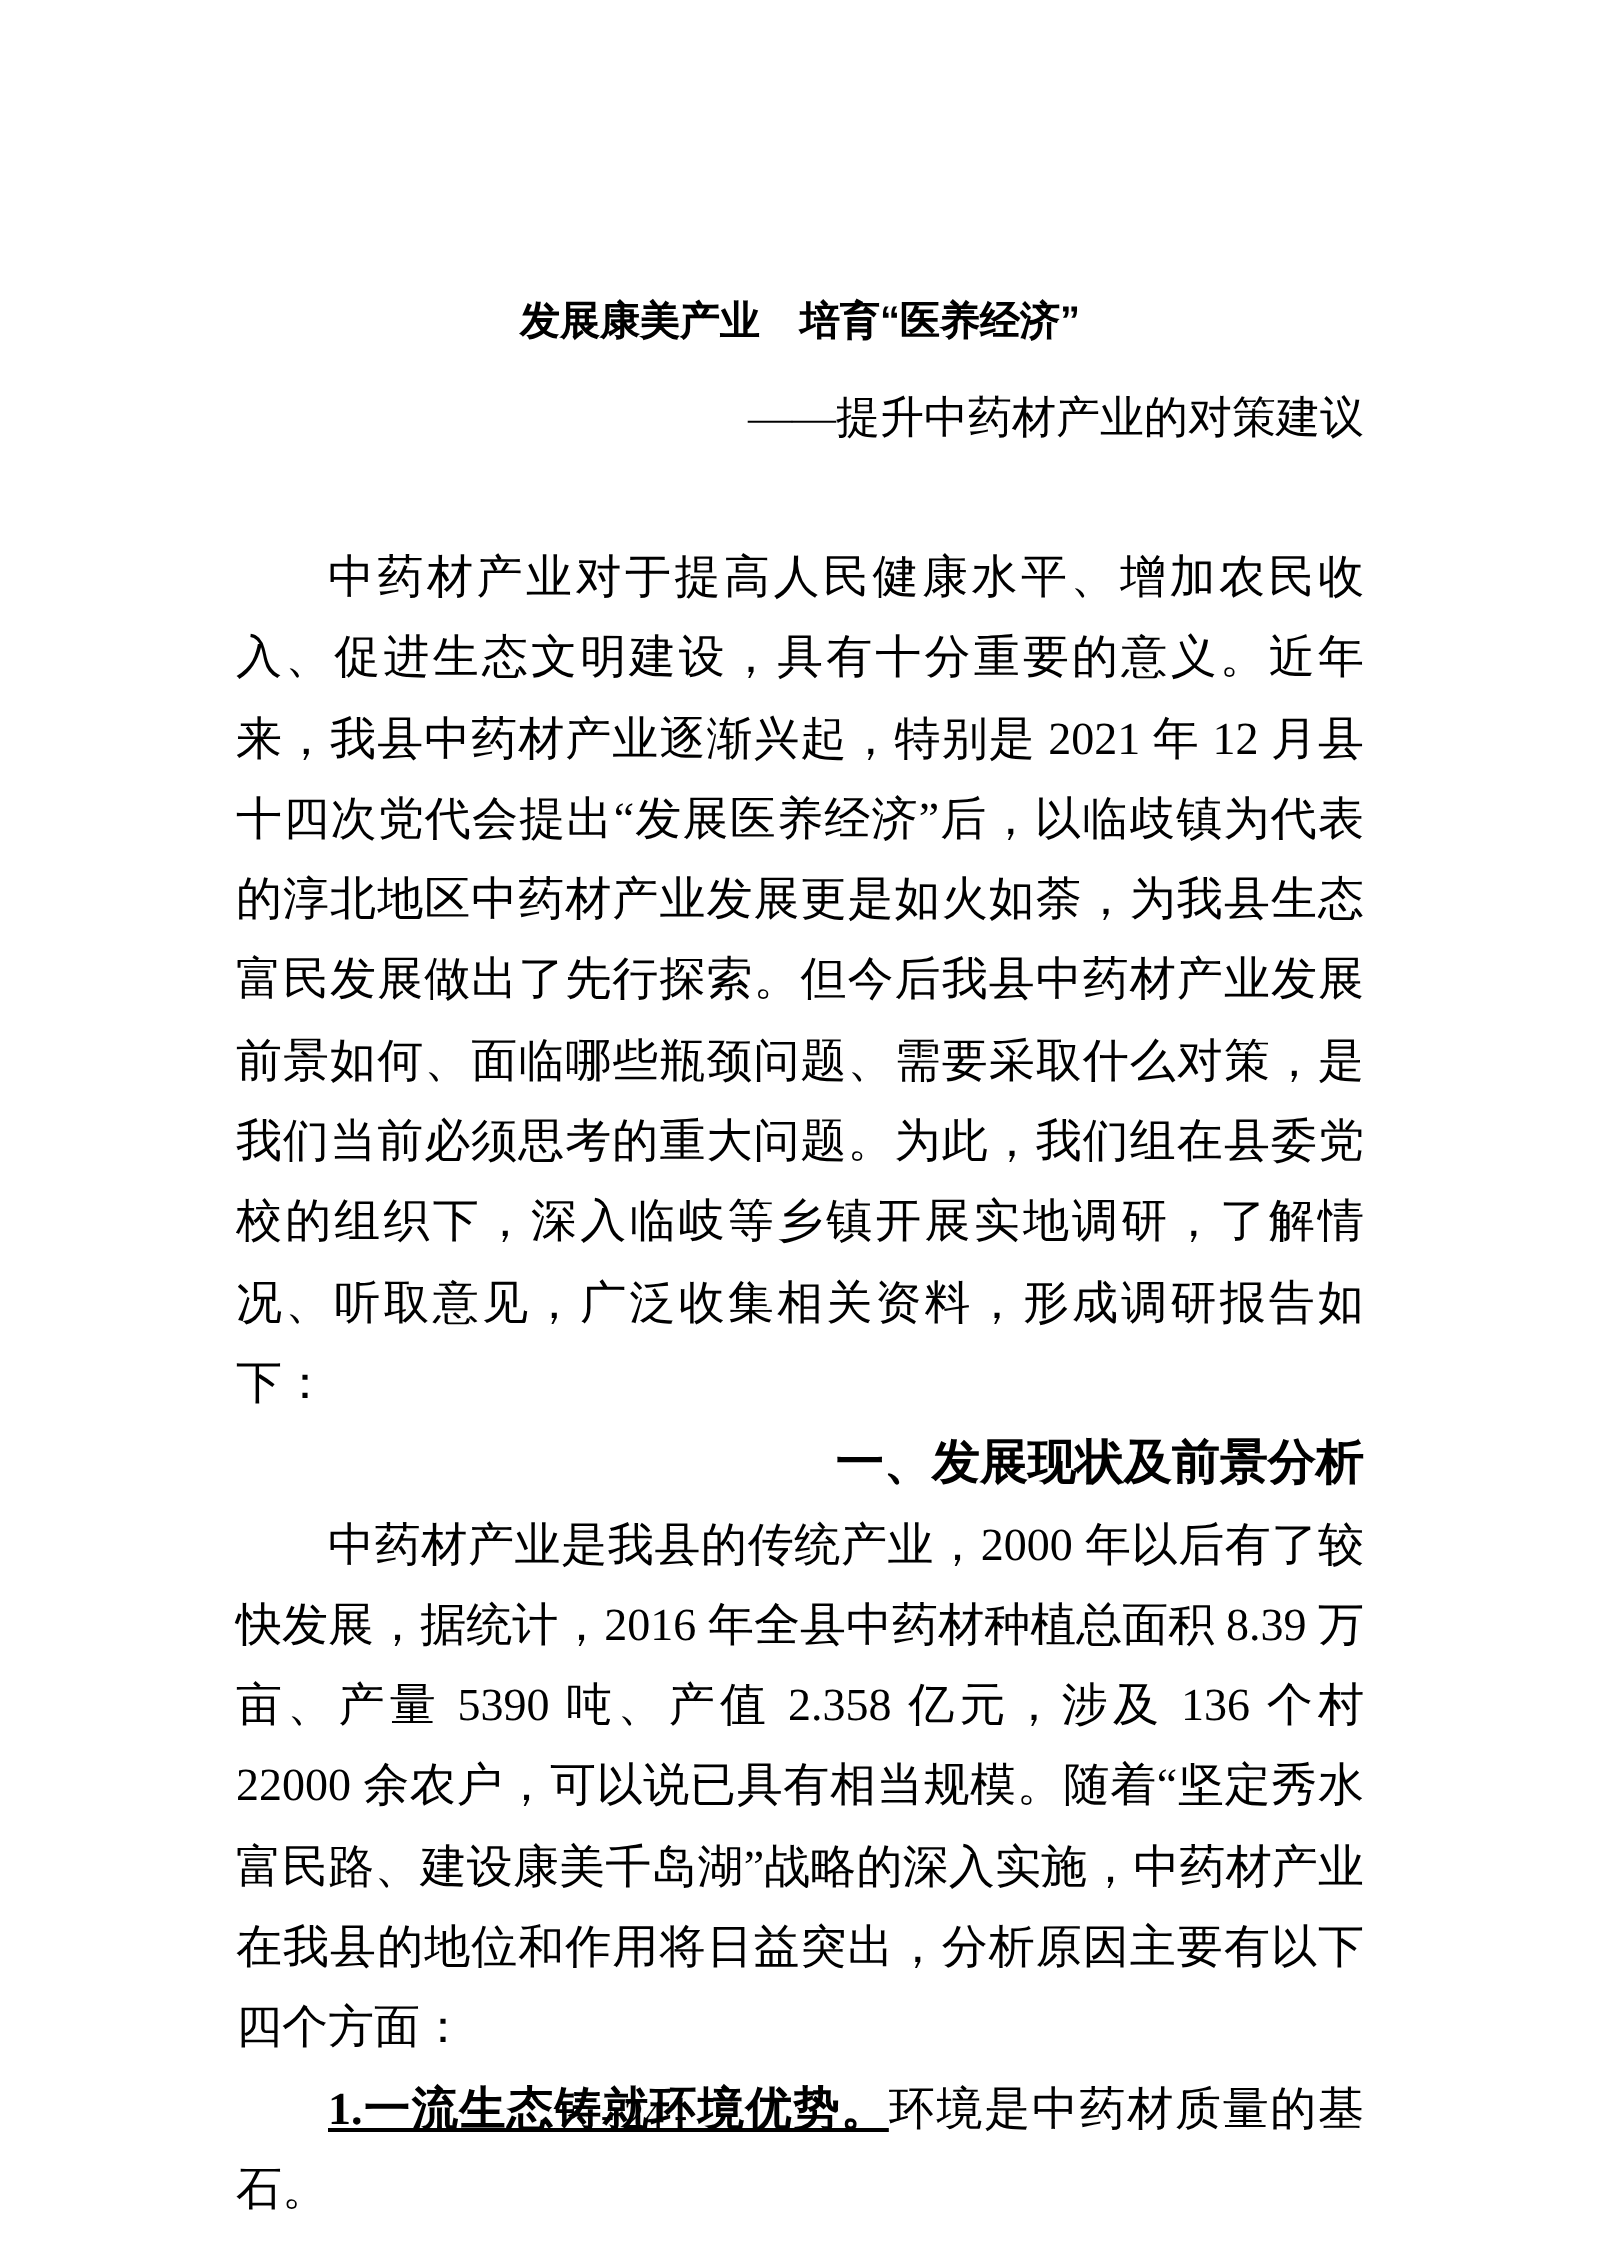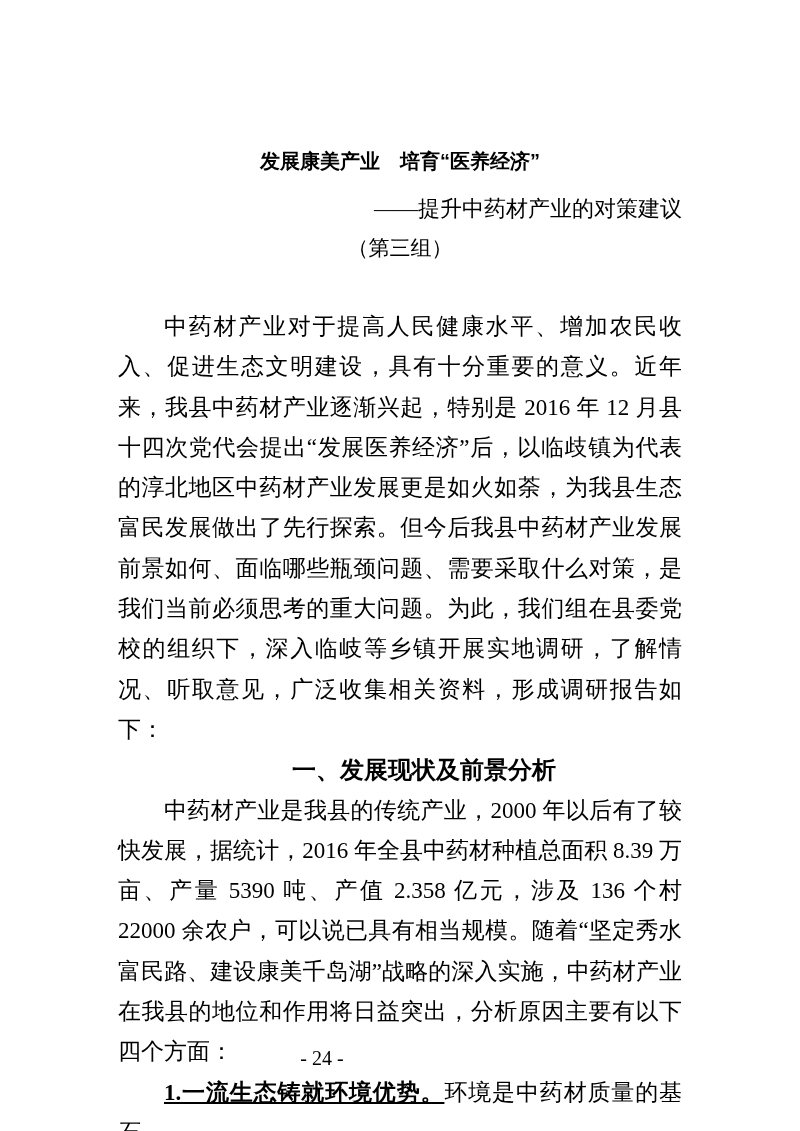--- a/index.html
+++ b/index.html
@@ -58,21 +58,21 @@
     text-indent: 2em;
     color: #000000;
   }
   h2.heading {
     margin: 0;
     font-family: "Liberation Sans", sans-serif;
     font-weight: bold;
     font-size: 24px;
     line-height: 40.3px;
     text-indent: 2em;
-    text-align: center;
+    text-align: right;
     color: #000000;
   }
   .point .lead {
     font-weight: bold;
     text-decoration: underline;
   }
   .page-number {
     position: absolute;
     top: 1046px;
     left: 0;
@@ -83,24 +83,23 @@
     color: #000000;
   }
 </style>
 </head>
 <body>
 
 <div class="page">
   <div class="content">
     <h1 class="title">发展康美产业　培育“医养经济”</h1>
     <div class="subtitle">——提升中药材产业的对策建议</div>
-    <div class="group-label">（第三组）</div>
 
     <div class="body-block">
-      <p class="body">中药材产业对于提高人民健康水平、增加农民收入、促进生态文明建设，具有十分重要的意义。近年来，我县中药材产业逐渐兴起，特别是 2016 年 12 月县十四次党代会提出“发展医养经济”后，以临歧镇为代表的淳北地区中药材产业发展更是如火如荼，为我县生态富民发展做出了先行探索。但今后我县中药材产业发展前景如何、面临哪些瓶颈问题、需要采取什么对策，是我们当前必须思考的重大问题。为此，我们组在县委党校的组织下，深入临岐等乡镇开展实地调研，了解情况、听取意见，广泛收集相关资料，形成调研报告如下：</p>
+      <p class="body">中药材产业对于提高人民健康水平、增加农民收入、促进生态文明建设，具有十分重要的意义。近年来，我县中药材产业逐渐兴起，特别是 2021 年 12 月县十四次党代会提出“发展医养经济”后，以临歧镇为代表的淳北地区中药材产业发展更是如火如荼，为我县生态富民发展做出了先行探索。但今后我县中药材产业发展前景如何、面临哪些瓶颈问题、需要采取什么对策，是我们当前必须思考的重大问题。为此，我们组在县委党校的组织下，深入临岐等乡镇开展实地调研，了解情况、听取意见，广泛收集相关资料，形成调研报告如下：</p>
 
       <h2 class="heading">一、发展现状及前景分析</h2>
 
       <p class="body">中药材产业是我县的传统产业，2000 年以后有了较快发展，据统计，2016 年全县中药材种植总面积 8.39 万亩、产量 5390 吨、产值 2.358 亿元，涉及 136 个村 22000 余农户，可以说已具有相当规模。随着“坚定秀水富民路、建设康美千岛湖”战略的深入实施，中药材产业在我县的地位和作用将日益突出，分析原因主要有以下四个方面：</p>
 
       <p class="body point"><span class="lead">1.一流生态铸就环境优势。</span><span>环境是中药材质量的基石。</span></p>
     </div>
   </div>
 
   <div class="page-number">- 24 -</div>

